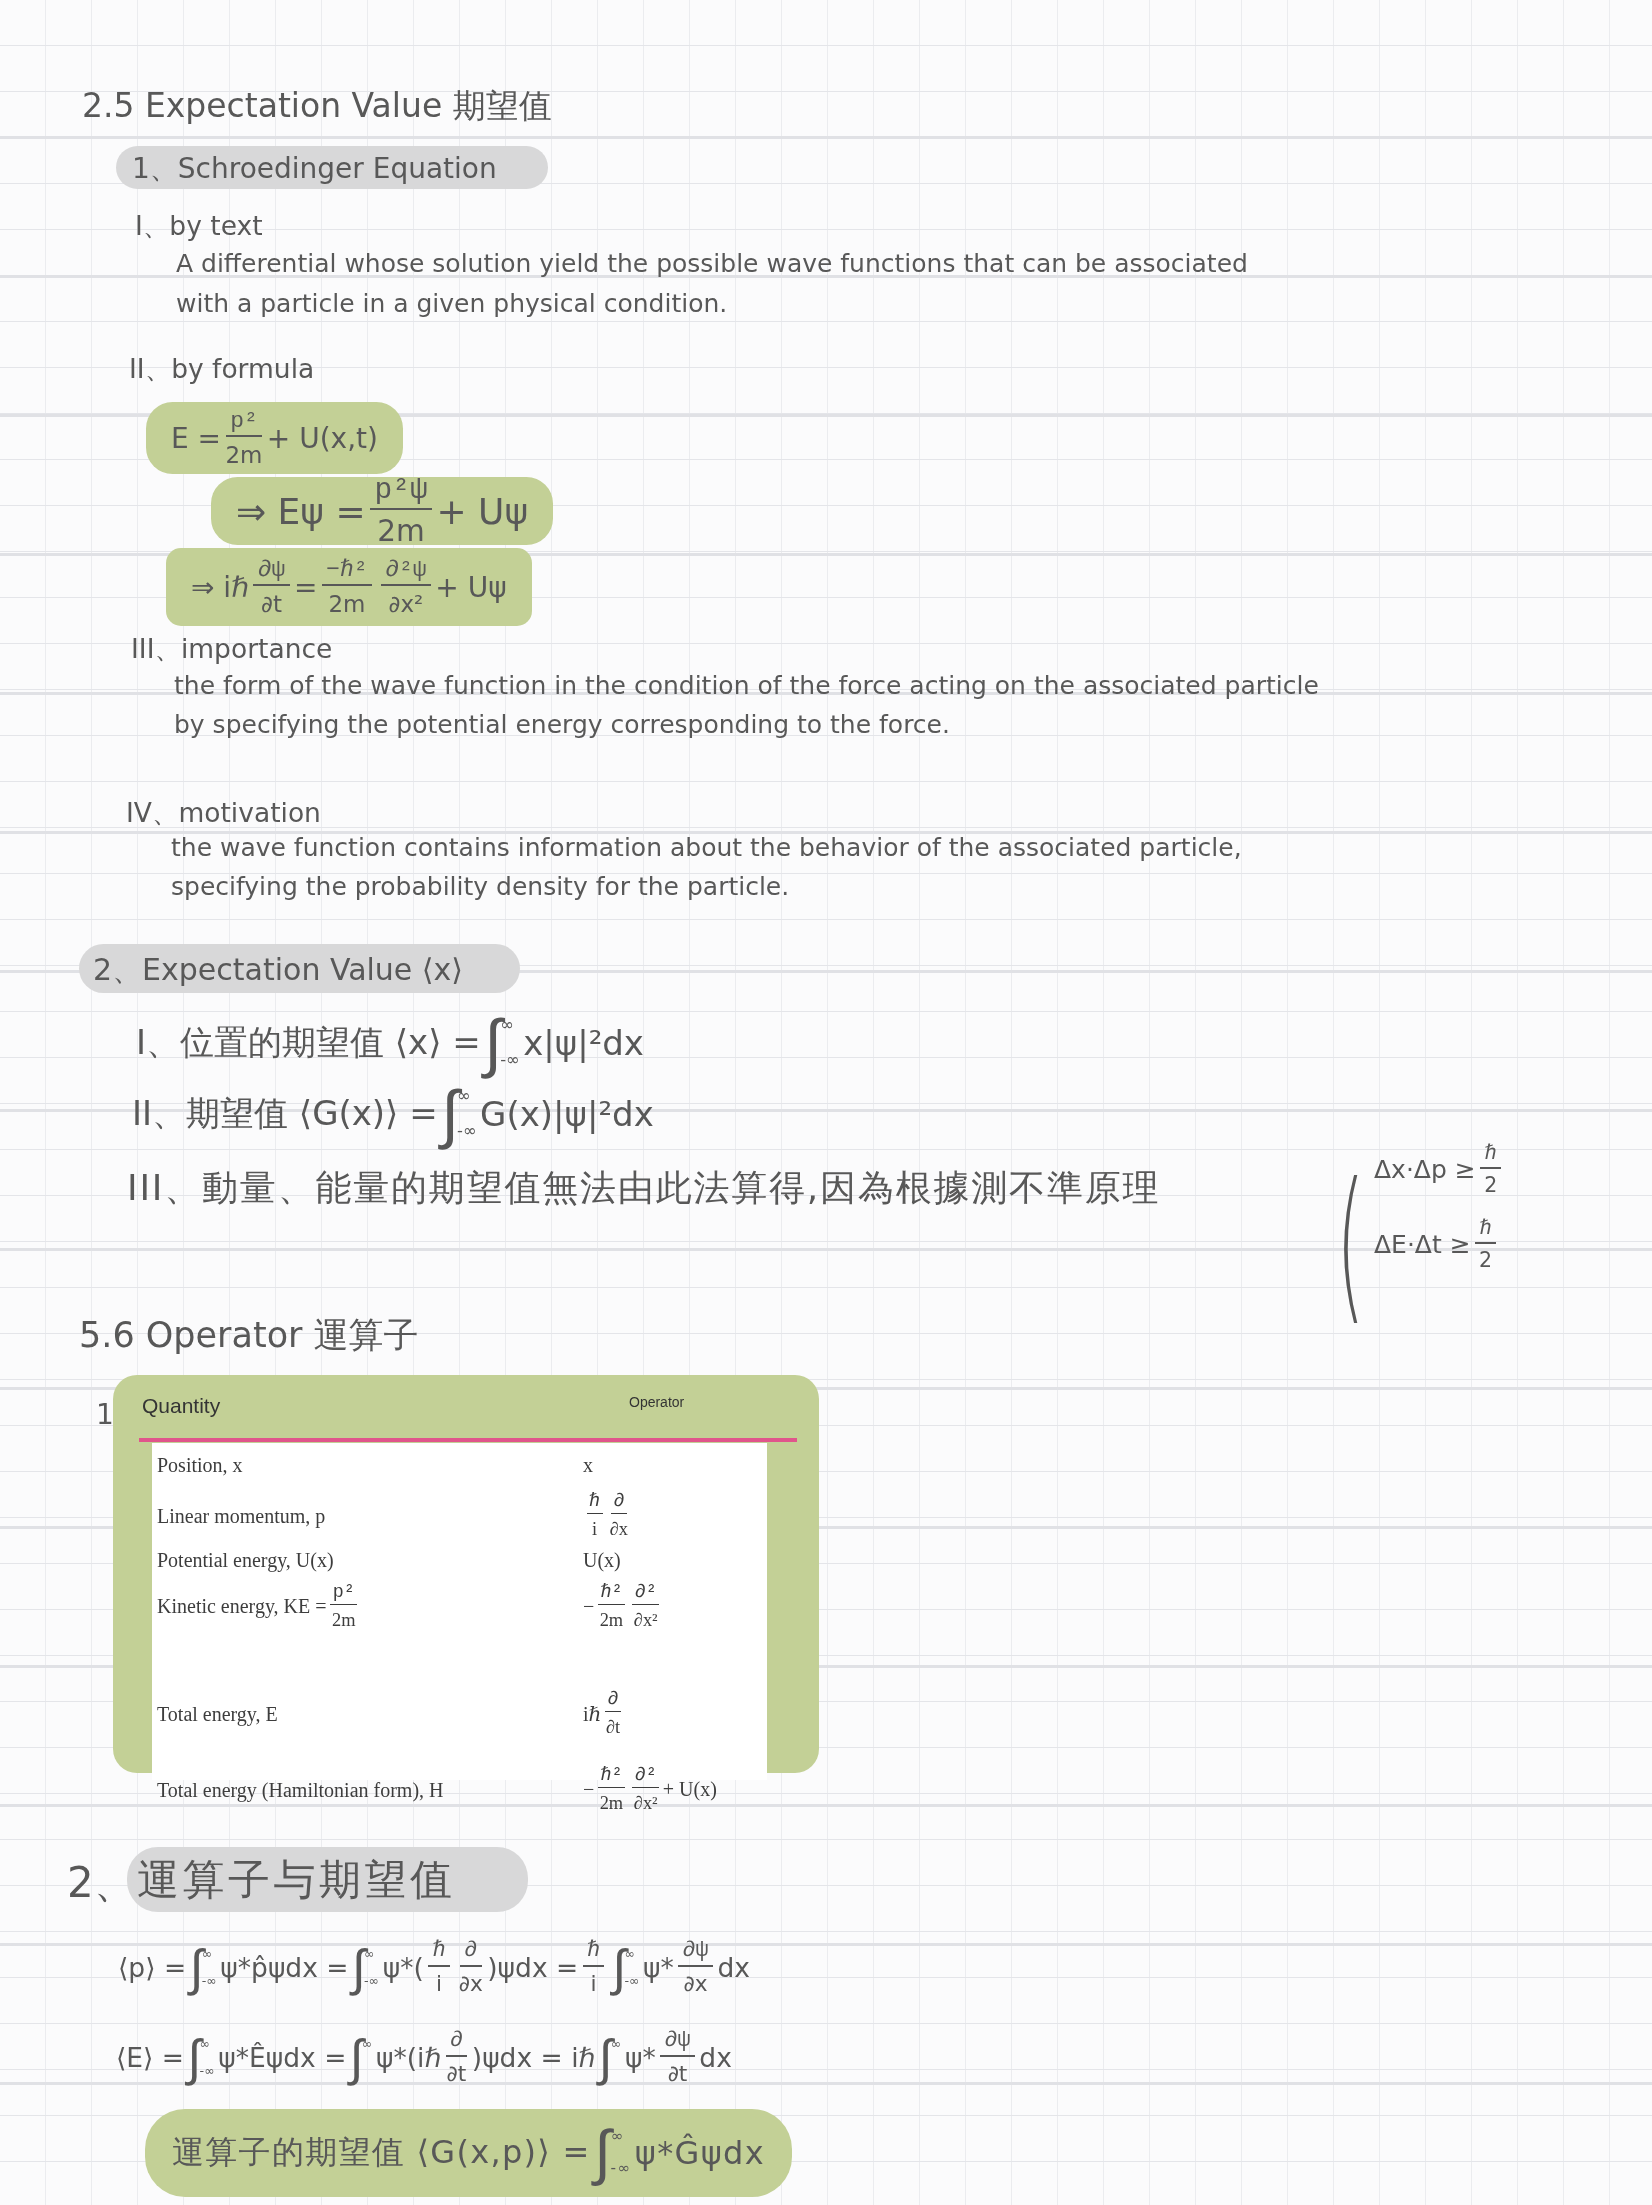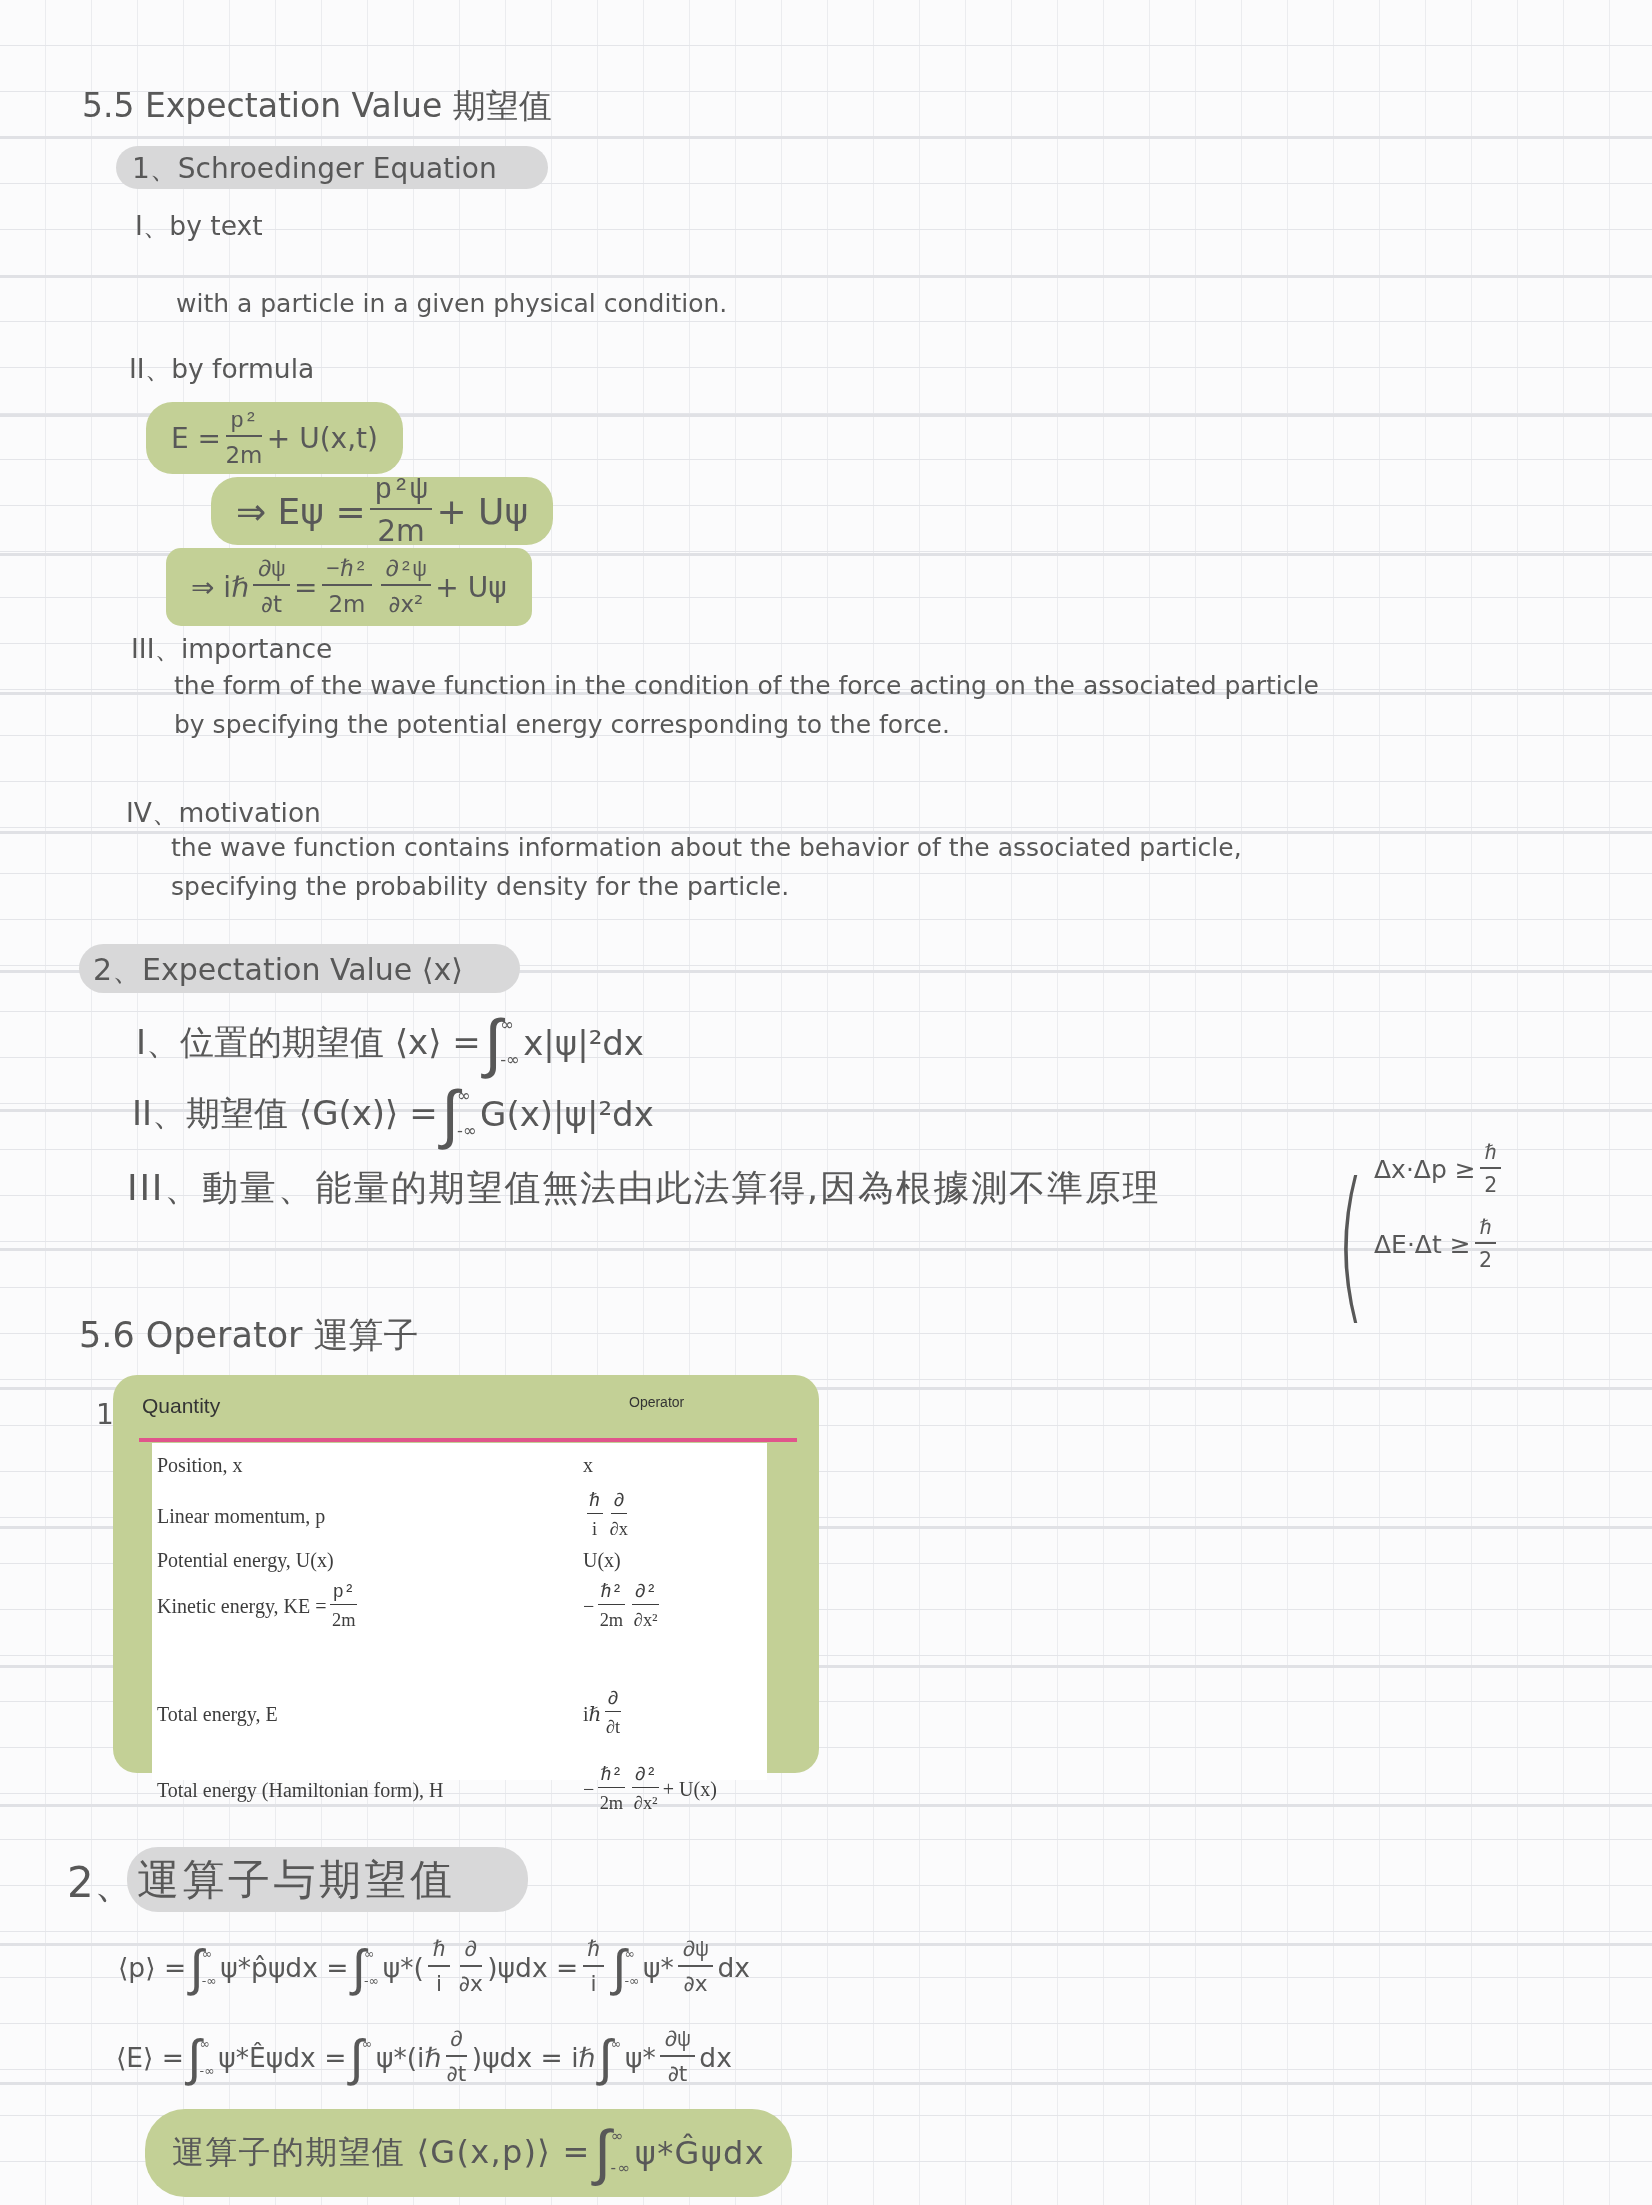--- a/index.html
+++ b/index.html
@@ -42,26 +42,27 @@
   .trow .frac{font-size:.92em;margin:0 3.5px;}
   .trow .fn{border-bottom:1.3px solid currentColor;padding:0 2.6px 1.8px;}
   .pink-rule{background:#e0558b;}
   .brace{font-size:57px;display:inline-block;transform:scaleY(2.9) scaleX(1.3);transform-origin:top left;font-weight:300;}
 </style>
 </head>
 <body>
 
 <div class="page">
 
-  <div class="abs hw" style="left:82px;top:84px;font-size:33px;">5.5 Expectation Value 期望值</div>
+  <div class="abs hw" style="left:82px;top:84px;font-size:33px;">2.5 Expectation Value 期望值</div>
 
   <div class="abs pill-gray" style="left:116px;top:146px;width:432px;height:43px;"></div>
   <div class="abs hw" style="left:132px;top:150px;font-size:28px;">1、Schroedinger Equation</div>
 
   <div class="abs hw" style="left:135px;top:208px;font-size:26.5px;">I、by text</div>
+  <div class="abs hw" style="left:176px;top:249px;font-size:25px;">A differential whose solution yield the possible wave functions that can be associated</div>
   <div class="abs hw" style="left:176px;top:289px;font-size:25px;">with a particle in a given physical condition.</div>
 
   <div class="abs hw" style="left:129px;top:351px;font-size:26.5px;">II、by formula</div>
 
   <div class="abs pill-green pill-pad" style="left:146px;top:402px;height:60px;">
     <div class="hw-line hw" style="font-size:28px;">
         <span>E = </span>
         <span class="frac">
           <span class="fn">p²</span>
           <span class="fd">2m</span>

